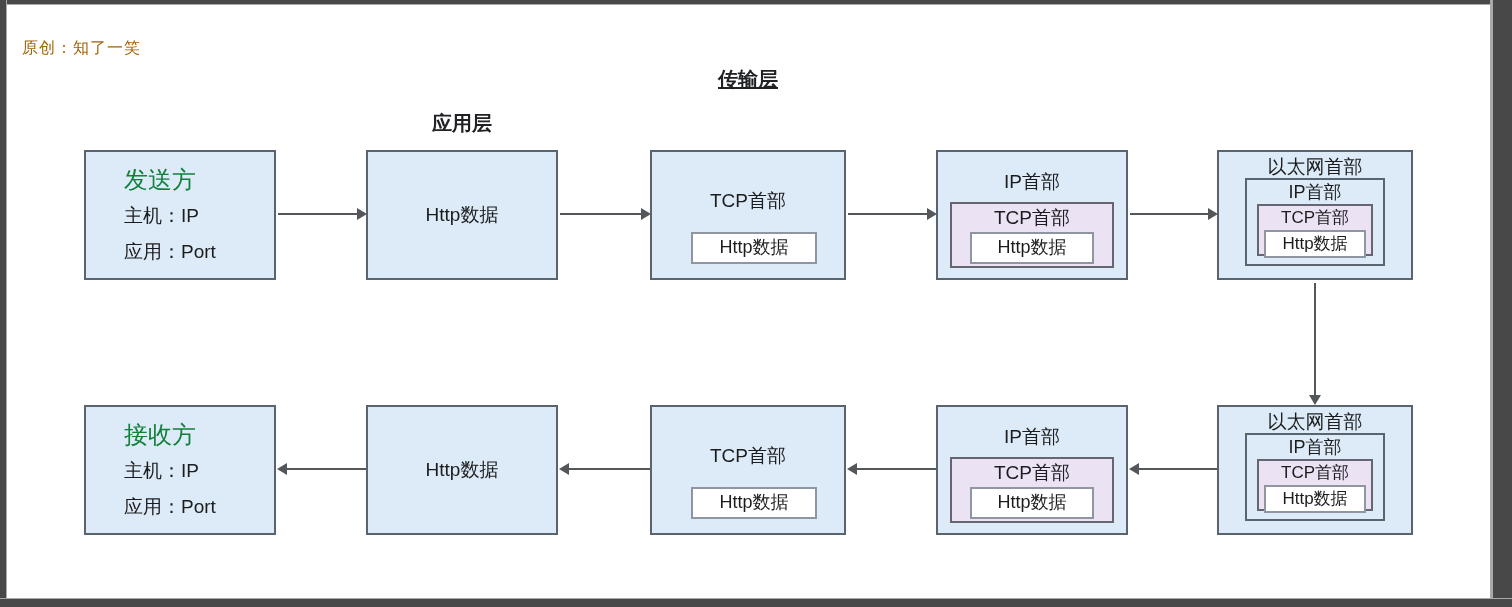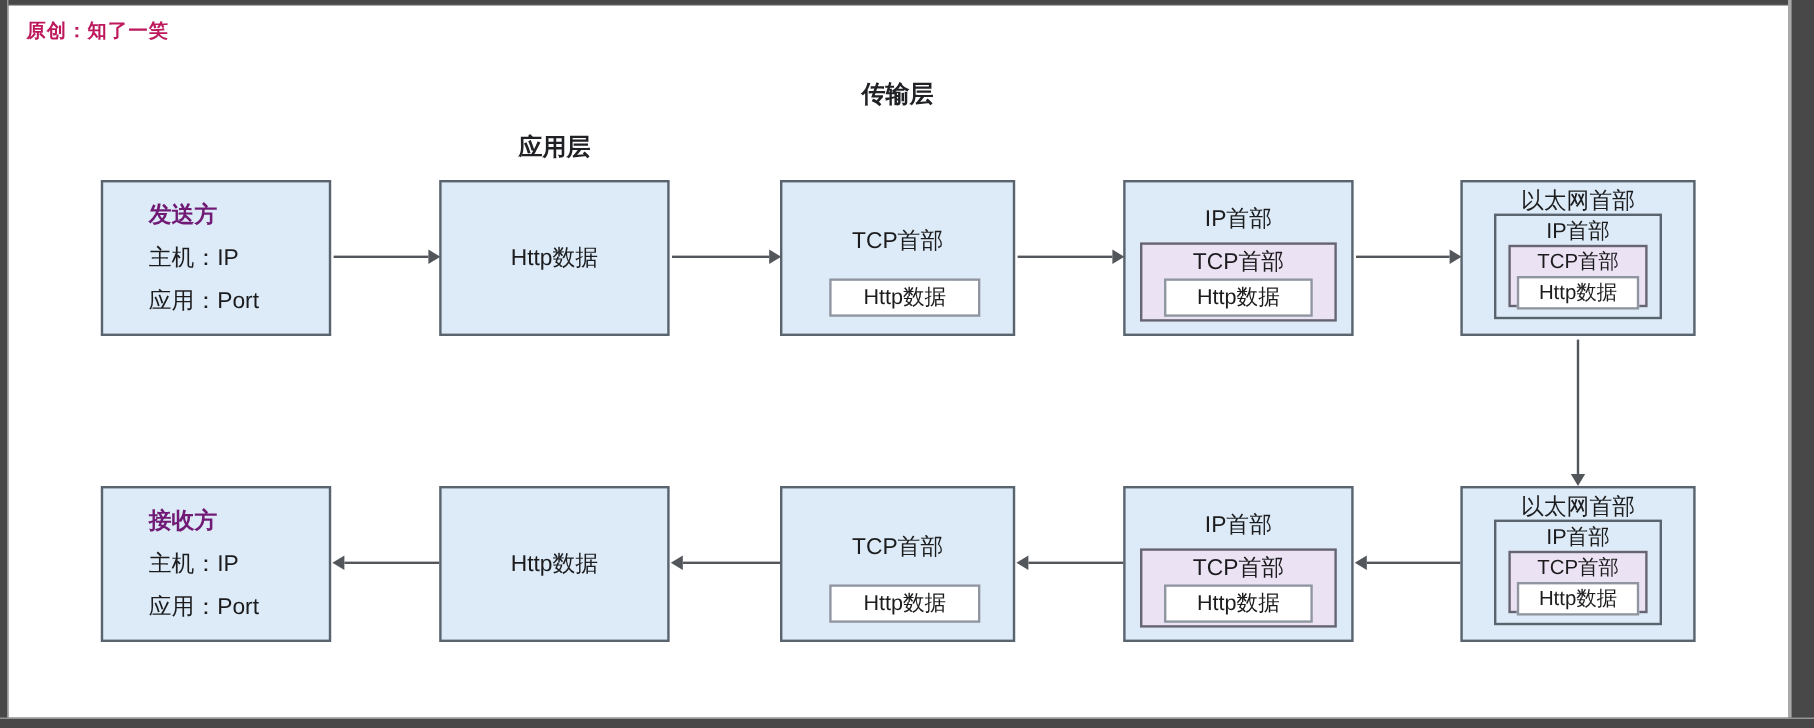--- a/index.html
+++ b/index.html
@@ -7,31 +7,31 @@
     font-family:"Liberation Sans","DejaVu Sans",sans-serif; }
   .stage { position:absolute; left:0; top:0; width:1512px; height:607px; background:#ffffff; }
 
   
   .fr { position:absolute; background:#484848; z-index:50; }
   .fr-top    { left:0; top:0; width:1512px; height:5px; border-bottom:1px solid #a9a9a9; }
   .fr-left   { left:0; top:0; width:7px;  height:607px; border-right:1px solid #a9a9a9; }
   .fr-bottom { left:0; bottom:0; width:1512px; height:9px; border-top:1px solid #a9a9a9; }
   .fr-right  { right:0; top:0; width:22px; height:607px; border-left:3px solid #a9a9a9; }
 
-  .author { position:absolute; left:22px; top:16px; font-size:16px; font-weight:700; color:#be185d; letter-spacing:1px; }
+  .author { position:absolute; left:22px; top:38px; font-size:16px; font-weight:400; color:#a16207; letter-spacing:1px; }
   .watermark { position:absolute; right:28px; bottom:15px; font-size:18px; color:#c6c9cc; letter-spacing:1px; }
 
   .col-header { position:absolute; top:66px; height:26px; font-size:20px; font-weight:bold;
     color:#202124; text-align:center; line-height:26px; }
 
   .box { position:absolute; width:192px; height:130px; background:#dcebf7;
     border:2px solid #5a646e; color:#1c1c1e; }
 
   .party { padding:16px 0 0 38px; }
-  .party-title { font-size:19px; font-weight:bold; color:#701a75; line-height:24px; }
+  .party-title { font-size:24px; font-weight:normal; color:#15803d; line-height:24px; }
   .party-line { font-size:19px; line-height:24px; margin-top:12px; color:#1c1c1e; }
 
   .center-label { display:flex; align-items:center; justify-content:center; font-size:19px; }
 
   .layer-label { position:absolute; left:0; width:100%; text-align:center; font-size:19px; color:#1c1c1e; }
 
   .chip { position:absolute; background:#ffffff; border:2px solid #8f96a1; text-align:center;
     font-size:18px; line-height:26px; color:#1c1c1e; }
 
   .tcp-box { position:absolute; background:#ebe2f4; border:2px solid #666673; }
@@ -48,21 +48,21 @@
     border-top:10px solid #53575c; border-left:6px solid transparent; border-right:6px solid transparent; }
 </style>
 </head>
 <body>
 
 <div class="stage">
 
   <div class="author">原创：知了一笑</div>
 
   <div class="col-header" style="left:366px; width:192px;margin-top:44px;">应用层</div>
-  <div class="col-header" style="left:650px; width:196px;">传输层</div>
+  <div class="col-header" style="left:650px; width:196px;text-decoration:underline;">传输层</div>
 
   <div class="box party" style="left:84px; top:150px;">
     <div class="party-title">发送方</div>
     <div class="party-line">主机：IP</div>
     <div class="party-line">应用：Port</div>
   </div>
 
   <div class="box center-label" style="left:366px; top:150px;">
     <span>Http数据</span>
   </div>

